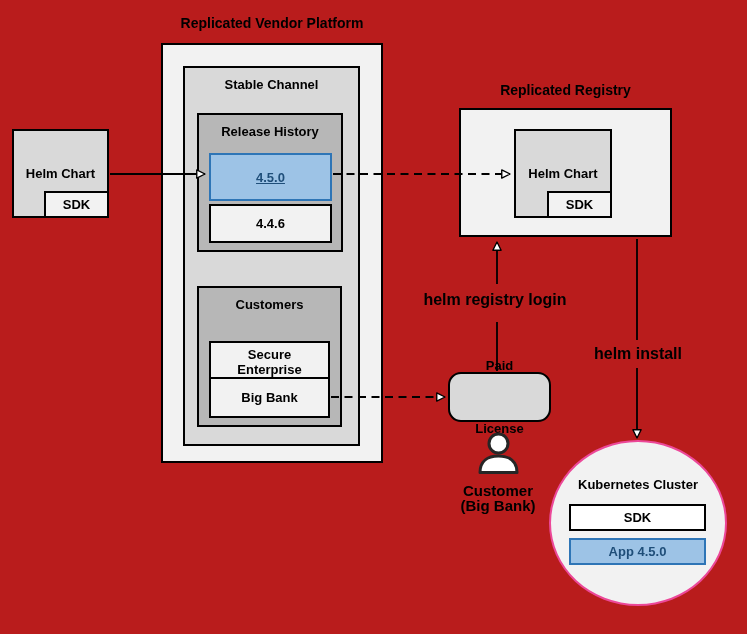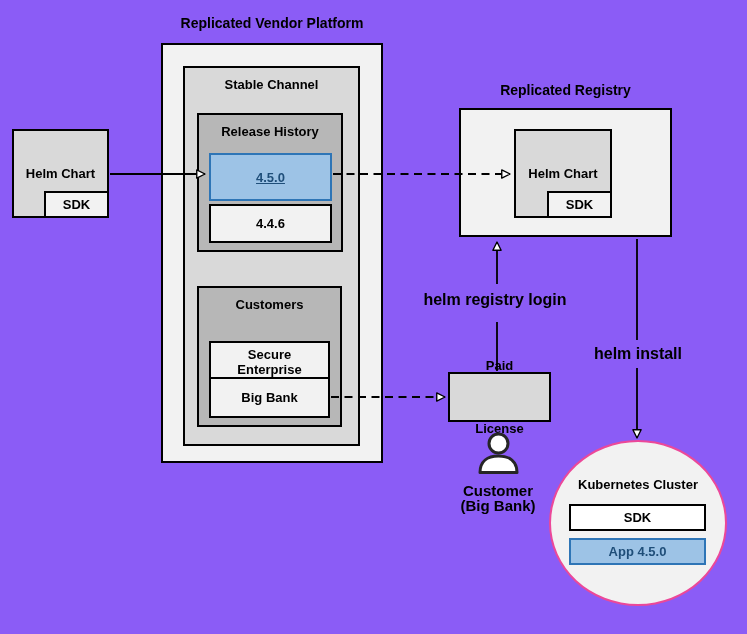--- a/index.html
+++ b/index.html
@@ -1,17 +1,17 @@
 <!DOCTYPE html>
 <html><head>
 <meta charset="utf-8">
 <style>
   html,body{margin:0;padding:0;background:#fff;}
   #canvas{
-    position:relative;width:747px;height:634px;background:#8b5cf6;
+    position:relative;width:747px;height:634px;background:#b91c1c;
     font-family:"Liberation Sans","DejaVu Sans",sans-serif;
     font-weight:bold;color:#000;overflow:hidden;
   }
   .box{position:absolute;border:2px solid #000;box-sizing:border-box;}
   .fill-light{background:#F2F2F2;}
   .fill-mid{background:#D9D9D9;}
   .fill-dark{background:#B7B7B7;}
   .fill-white{background:#FFFFFF;}
   .fill-blue{background:#9DC3E6;border-color:#2E75B6;color:#1F4E79;}
   .center-flex{display:flex;align-items:center;justify-content:center;text-align:center;}
@@ -76,21 +76,21 @@
 
   <div class="box fill-light" style="left:459px;top:108px;width:213px;height:129px;"></div>
 
   <div class="box fill-mid center-flex lbl" style="left:514px;top:129px;width:98px;height:89px;">
     <span>Helm Chart</span>
   </div>
   <div class="box fill-light center-flex lbl" style="left:547px;top:191px;width:65px;height:27px;">
     <span>SDK</span>
   </div>
 
-  <div class="box fill-mid center-flex lbl" style="left:448px;top:372px;width:103px;height:50px;">
+  <div class="box fill-mid center-flex lbl" style="left:448px;top:372px;width:103px;height:50px;border-radius:13px;">
     <span>
       <span style="display:block;">Paid</span>
       <span style="display:block;margin-top:48px;">License</span>
     </span>
   </div>
 
   <div class="caption" style="left:498px;top:483px;">
     <span style="display:block;">Customer</span>
     <span style="display:block;">(Big Bank)</span>
   </div>

